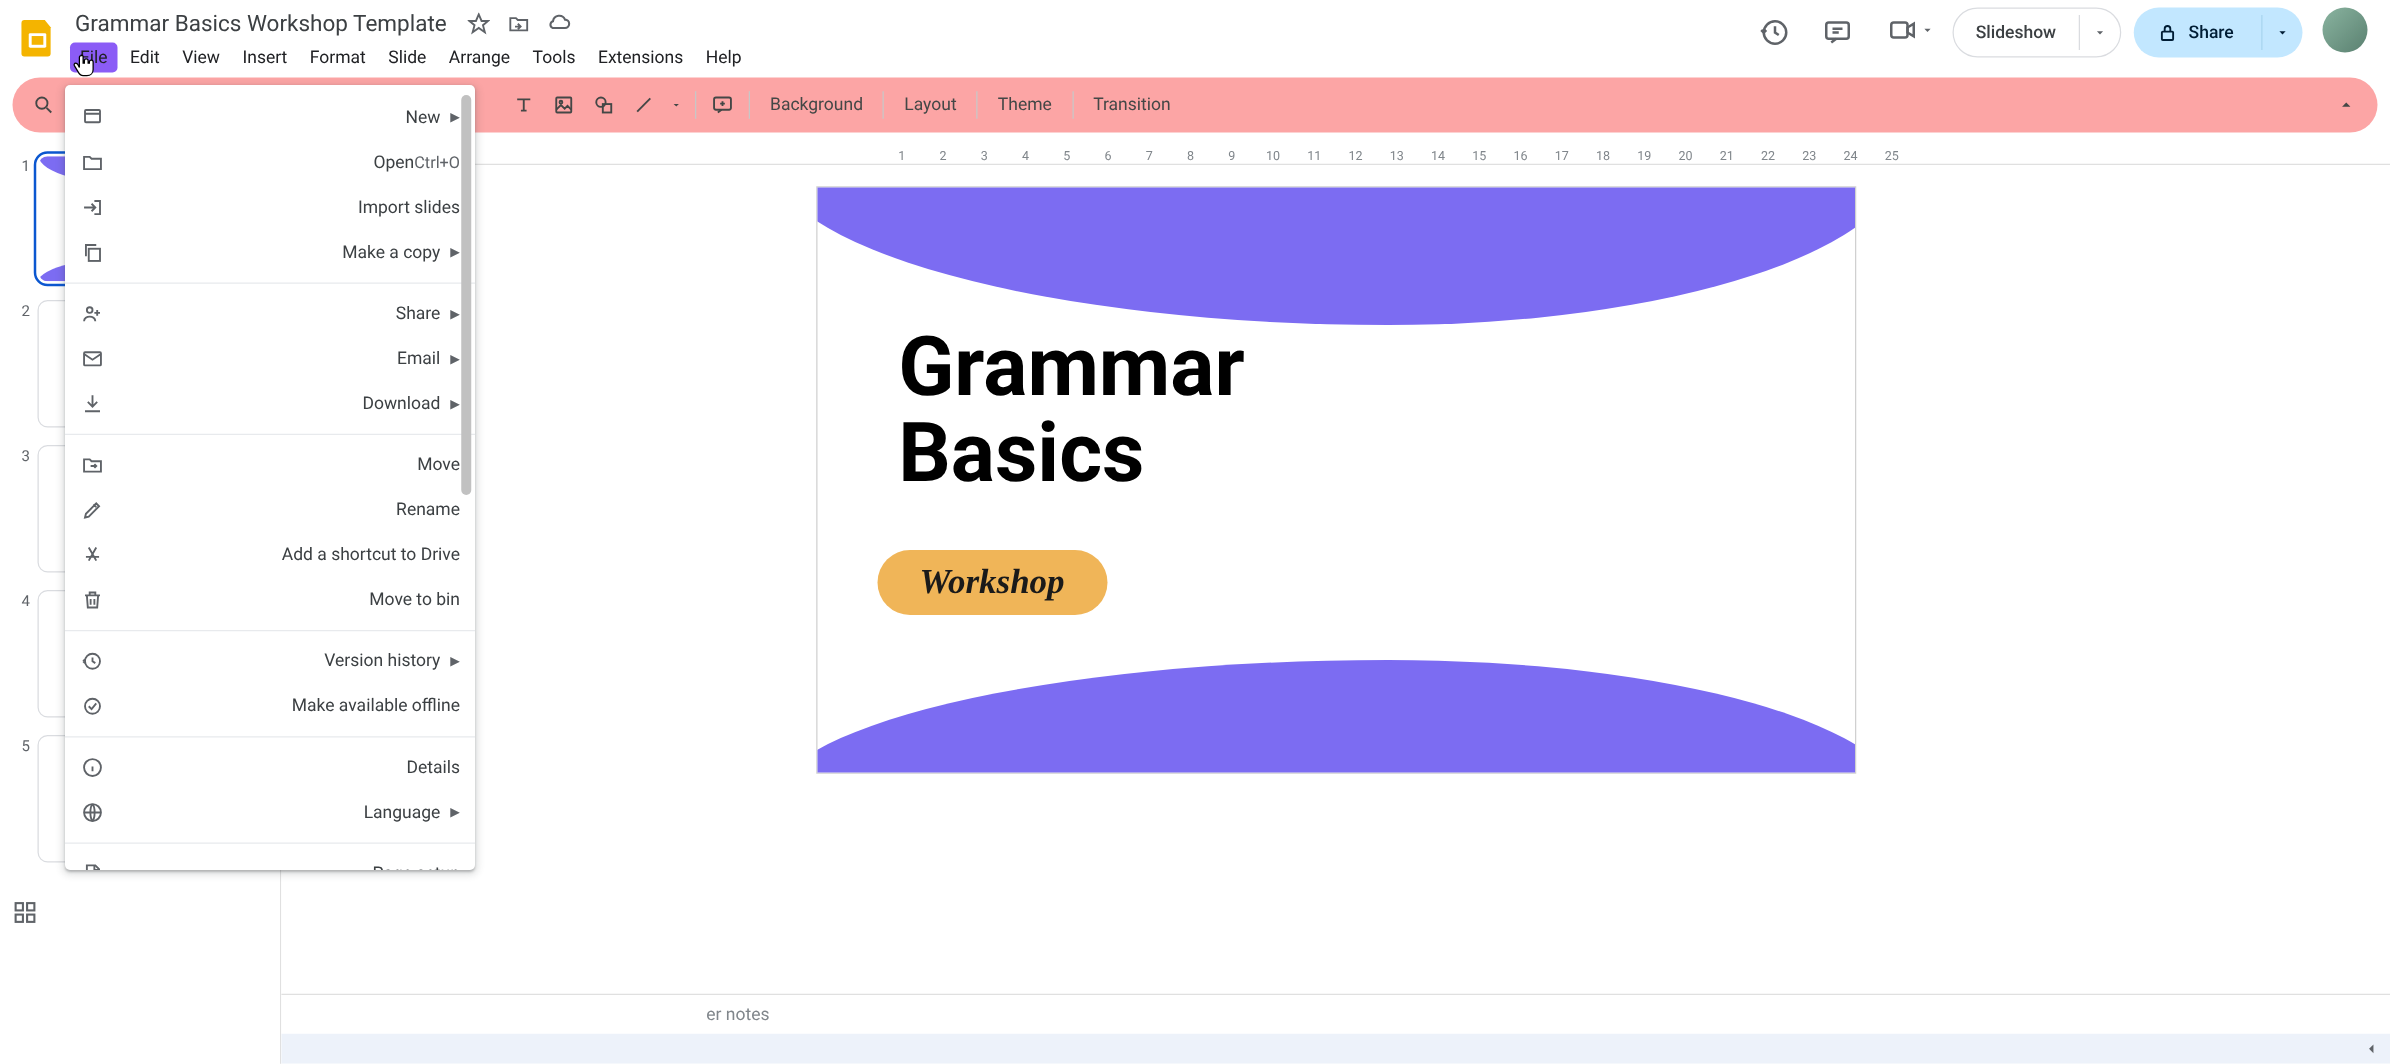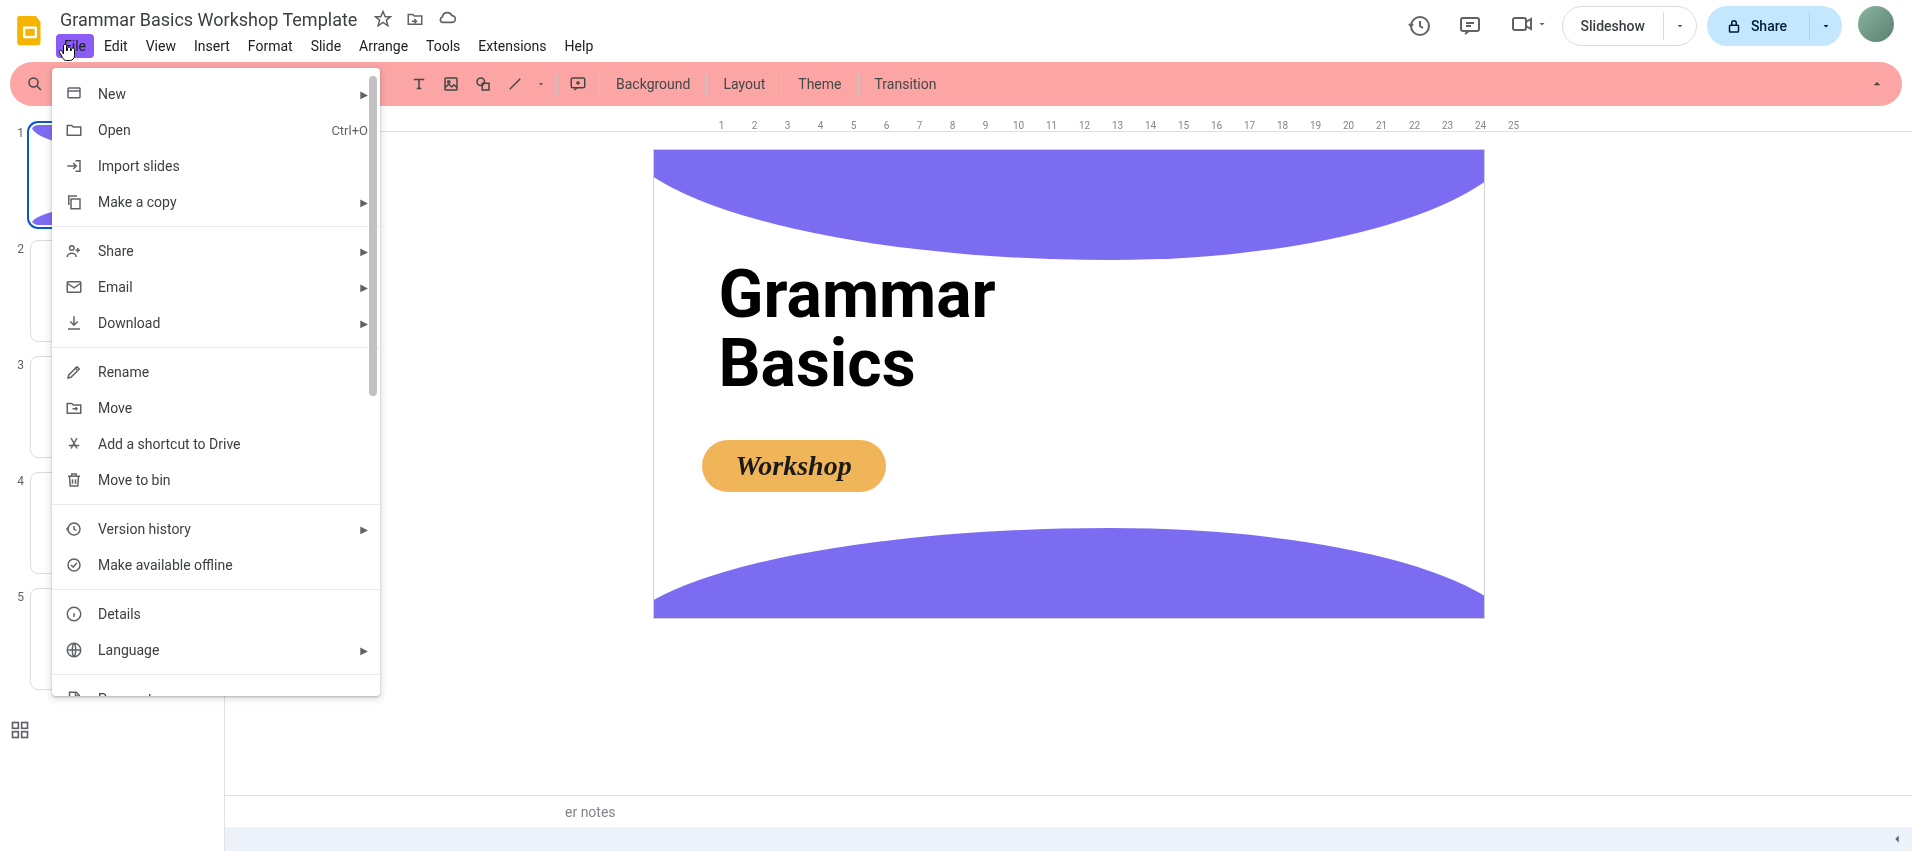--- a/index.html
+++ b/index.html
@@ -54,21 +54,21 @@
 .slide .wave-bot { position: absolute; bottom: -40px; left: -40px; right: -40px; height: 130px; background: #7c6cf2; border-radius: 60% 50% 0 0 / 100% 100% 0 0; }
 .slide-title { position: absolute; left: 65px; top: 110px; font-size: 66px; font-weight: 700; color: #000; line-height: 1.05; font-family: Arial, sans-serif; }
 .slide-badge { position: absolute; left: 48px; top: 290px; background: #f0b558; border-radius: 28px; padding: 10px 34px; font-size: 28px; font-style: italic; font-weight: 600; color: #1a1a1a; font-family: Georgia, serif; }
 .slide-img { position: absolute; right: 60px; top: 92px; width: 268px; height: 268px; border-radius: 50%; background: linear-gradient(135deg,#d8d0c0,#b8b0a0); border: 2px solid #333; display:flex; align-items:center; justify-content:center; font-size:11px; color:#555; text-align:center; padding:10px; }
 
 .notes-bar { position: absolute; bottom: 24px; left: 0; right: 0; height: 32px; border-top: 1px solid #e0e0e0; display: flex; align-items: center; padding-left: 340px; font-size: 14px; color: #80868b; }
 .bottom-bar { position: absolute; bottom: 0; left: 0; right: 0; height: 24px; background: #edf2fa; display: flex; align-items: center; }
 .grid-icon-btn { position: absolute; left: -198px; bottom: 26px; width: 24px; height: 24px; color: #5f6368; cursor: pointer; }
 
 
-.dropdown { position: absolute; top: 68px; left: 52px; width: 328px; background: #fff; border-radius: 4px; box-shadow: 0 2px 6px 2px rgba(60,64,67,.15), 0 1px 2px rgba(60,64,67,.3); padding: 8px 0; z-index: 100; max-height: 628px; overflow: hidden; }
+.dropdown { position: absolute; top: 68px; left: 52px; width: 328px; background: #fff; border-radius: 4px; box-shadow: 0 2px 6px 2px rgba(60,64,67,.15), 0 1px 2px rgba(60,64,67,.3); padding: 8px 0; z-index: 100; max-height: 628px; overflow: hidden; text-align: right; }
 .ditem { display: flex; align-items: center; height: 36px; padding: 0 12px; cursor: pointer; font-size: 14px; color: #3c4043; }
 .ditem .dicon { width: 20px; height: 20px; margin-right: 14px; color: #5f6368; display: flex; align-items: center; justify-content: center; flex-shrink: 0; }
 .ditem .dlabel { flex: 1; }
 .ditem .dshort { font-size: 13px; color: #5f6368; }
 .ditem .darrow { font-size: 10px; color: #5f6368; margin-left: 8px; }
 .dsep { height: 1px; background: #e8eaed; margin: 6px 0; }
 .dd-scroll { position: absolute; right: 2px; top: 8px; bottom: 8px; width: 10px; }
 .dd-thumb { position: absolute; right: 1px; top: 0; width: 8px; height: 320px; background: #c1c1c1; border-radius: 4px; }
 
 .cursor-hand { position: absolute; top: 42px; left: 58px; z-index: 200; color: #000; pointer-events: none; }
@@ -382,33 +382,33 @@
           <path d="M12 3v12m-5-5l5 5 5-5M4 20h16"></path>
         </svg>
       </div>
     <div class="dlabel">Download</div>
     <div class="darrow">▶</div>
   </div>
   <div class="dsep"></div>
   <div class="ditem">
     <div class="dicon">
         <svg width="18" height="18" viewBox="0 0 24 24" fill="none" stroke="currentColor" stroke-width="2">
-          <path d="M4 20l4-1 11-11-3-3L5 16zM13 6l3 3"></path>
-        </svg>
-      </div>
-    <div class="dlabel">Rename</div>
-  </div>
-  <div class="ditem">
-    <div class="dicon">
-        <svg width="18" height="18" viewBox="0 0 24 24" fill="none" stroke="currentColor" stroke-width="2">
           <path d="M3 6h6l2 2h10v11H3z"></path>
           <path d="M10 13h6m-2-2l2 2-2 2"></path>
         </svg>
       </div>
     <div class="dlabel">Move</div>
+  </div>
+  <div class="ditem">
+    <div class="dicon">
+        <svg width="18" height="18" viewBox="0 0 24 24" fill="none" stroke="currentColor" stroke-width="2">
+          <path d="M4 20l4-1 11-11-3-3L5 16zM13 6l3 3"></path>
+        </svg>
+      </div>
+    <div class="dlabel">Rename</div>
   </div>
   <div class="ditem">
     <div class="dicon">
         <svg width="18" height="18" viewBox="0 0 24 24" fill="none" stroke="currentColor" stroke-width="2">
           <path d="M8 4l8 14M16 4L8 18M5 14h14"></path>
         </svg>
       </div>
     <div class="dlabel">Add a shortcut to Drive</div>
   </div>
   <div class="ditem">

